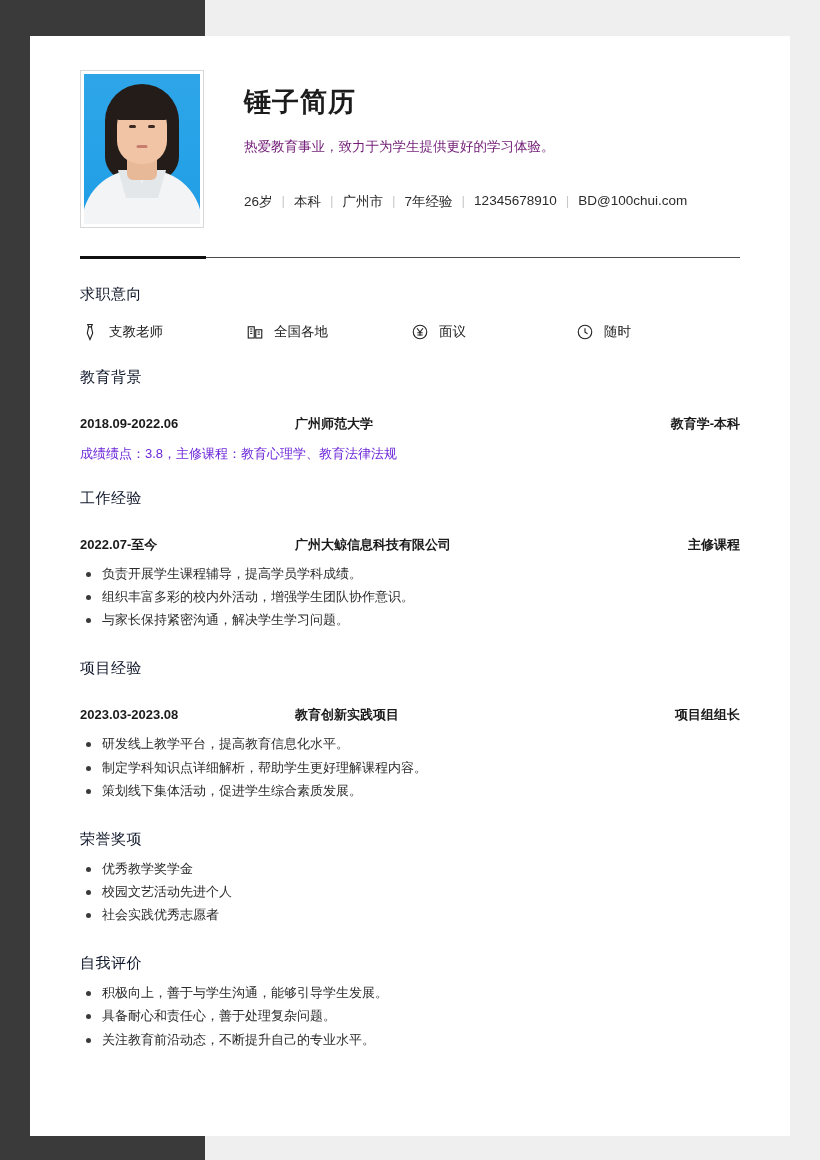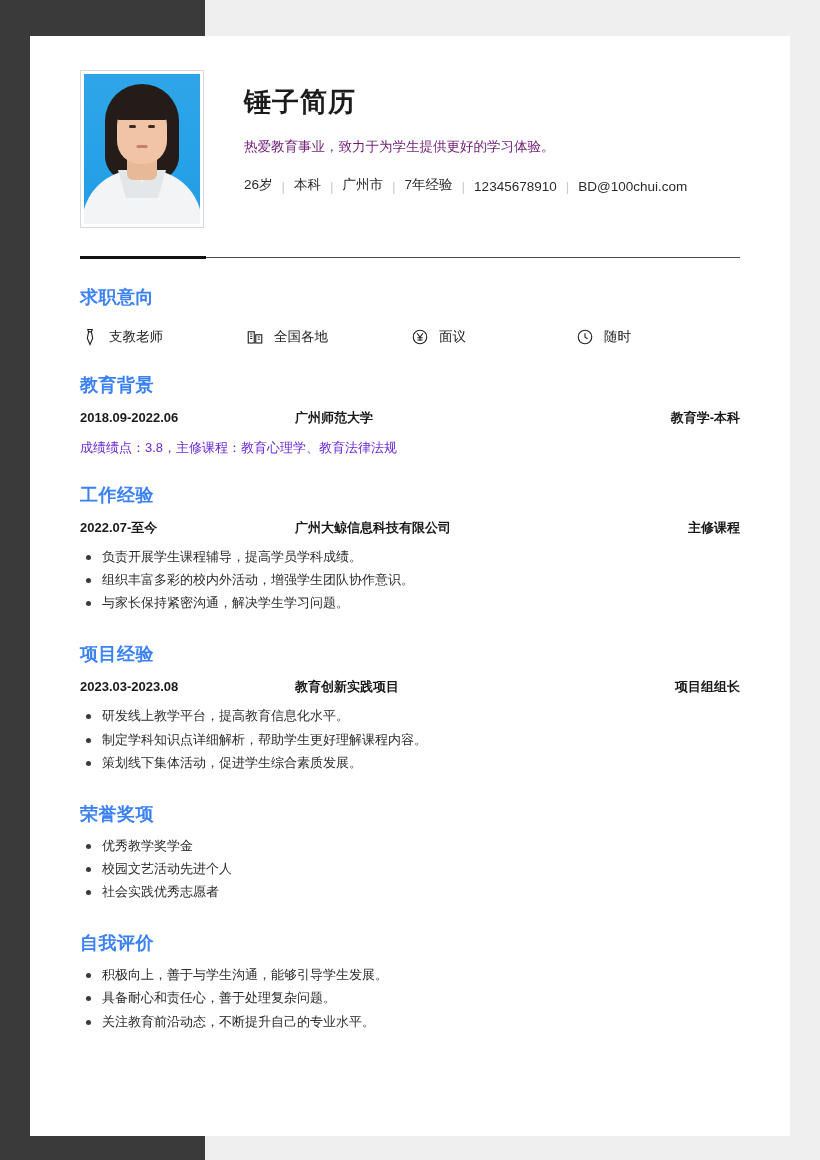--- a/index.html
+++ b/index.html
@@ -64,40 +64,40 @@
   .photo .eye-l { left: 45px; }
   .photo .eye-r { right: 45px; }
   .photo .mouth {
     position: absolute; bottom: 76px; left: 50%; transform: translateX(-50%);
     width: 11px; height: 3px; background: #c87e6e; border-radius: 2px;
   }
 
   .head-info { padding-left: 40px; padding-top: 14px; }
   .name { font-size: 27px; font-weight: 700; color: #1b1b1b; letter-spacing: 1px; }
   .tagline { margin-top: 18px; font-size: 13.5px; color: #701a75; }
-  .meta { margin-top: 20px; font-size: 13.5px; color: #2b2b2b; display: flex; align-items: flex-end; }
+  .meta { margin-top: 37px; font-size: 13.5px; color: #2b2b2b; display: flex; align-items: flex-start; }
   .meta .sep { color: #c9c9c9; margin: 0 9px; }
 
   
   .divider-wrap { margin: 28px 50px 0 50px; position: relative; height: 3px; }
   .divider-base { position: absolute; left: 0; right: 0; top: 1px; height: 1px; background: #4a4a4a; }
   .divider-accent { position: absolute; left: 0; top: 0; width: 126px; height: 3px; background: #111; }
 
   
   .section { margin: 0 50px; padding-top: 26px; }
-  .sec-title { font-size: 18px; font-weight: 700; color: #3b82f6; letter-spacing: .5px; }
+  .sec-title { font-size: 15px; font-weight: 400; color: #0f172a; letter-spacing: .5px; }
 
   
   .intent-row { display: flex; margin-top: 18px; align-items: center; }
   .intent-item { width: 25%; display: flex; align-items: center; font-size: 13.5px; color: #222; }
   .intent-item .ic { width: 20px; height: 20px; margin-right: 9px; display: inline-flex; align-items: center; justify-content: center; }
   .intent-item svg { display: block; }
 
   
-  .entry { margin-top: 12px; display: flex; align-items: baseline; font-size: 13px; font-weight: 700; color: #1a1a1a; }
+  .entry { margin-top: 28px; display: flex; align-items: baseline; font-size: 13px; font-weight: 700; color: #1a1a1a; }
   .entry .c1 { width: 215px; flex: 0 0 auto; }
   .entry .c2 { flex: 1 1 auto; }
   .entry .c3 { flex: 0 0 auto; text-align: right; }
   .sub-line { margin-top: 12px; font-size: 13px; color: #6d28d9; }
 
   ul.bullets { margin-top: 10px; list-style: none; }
   ul.bullets li {
     position: relative; padding-left: 22px; font-size: 13px; color: #2c2c2c;
     line-height: 1.55; margin-bottom: 3px;
   }

